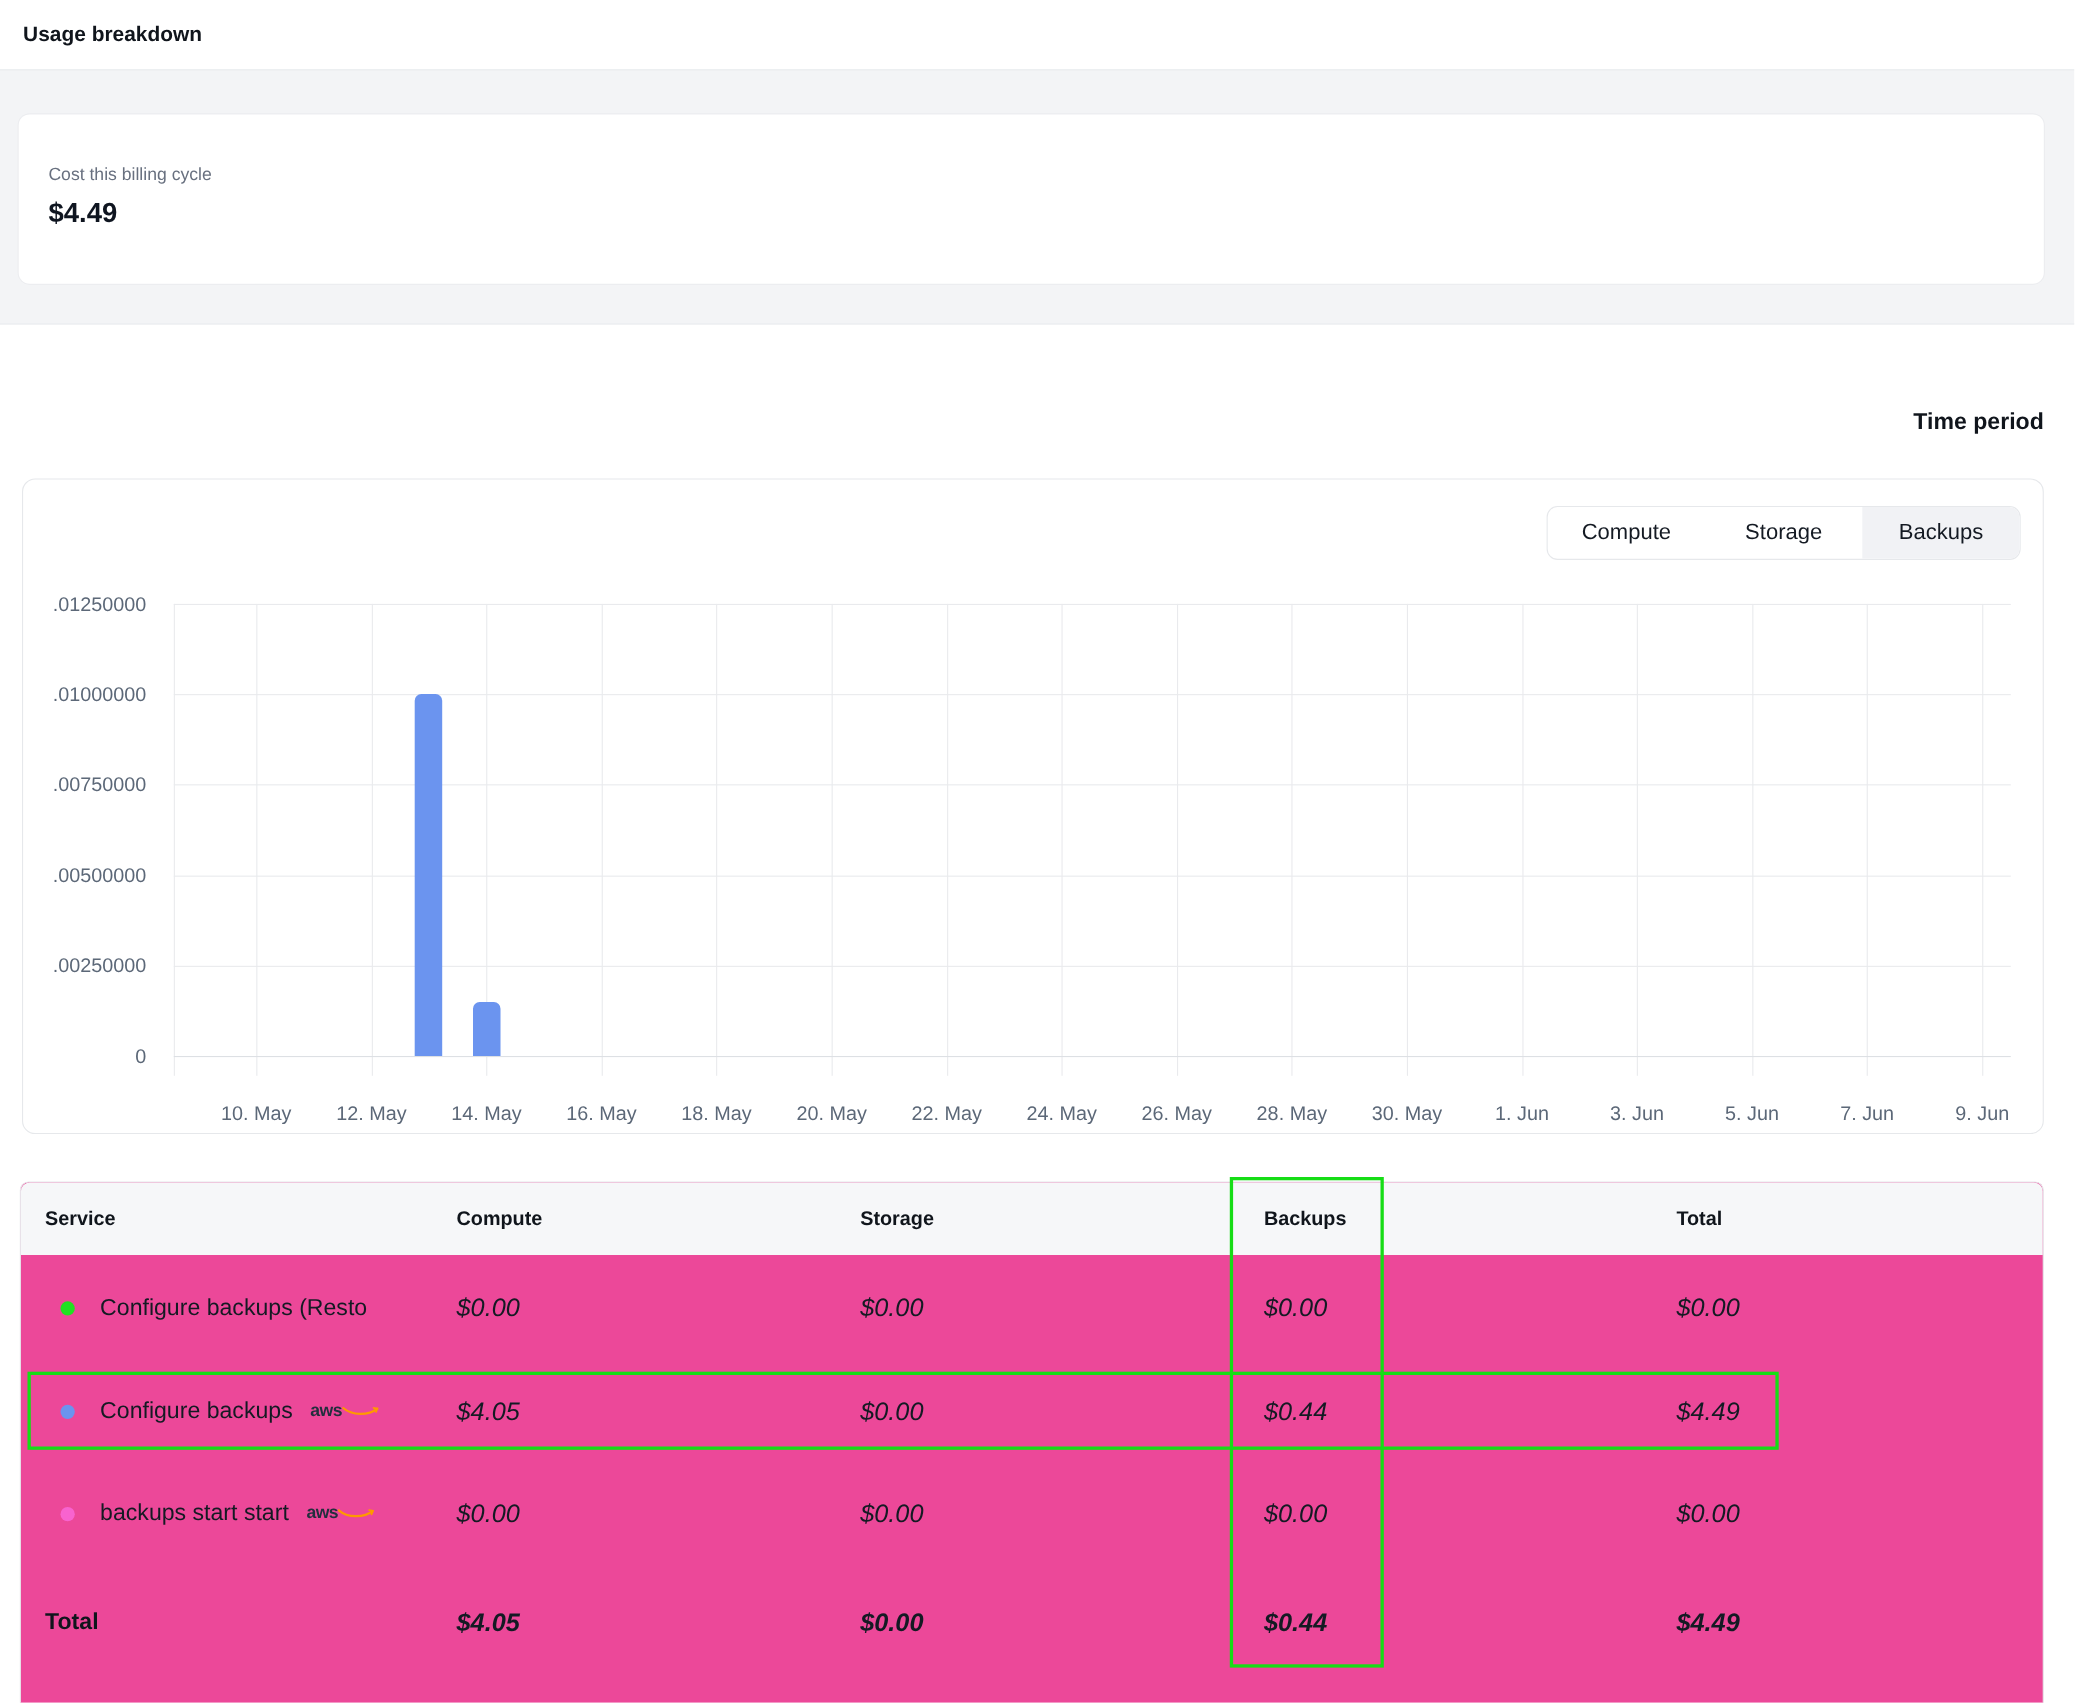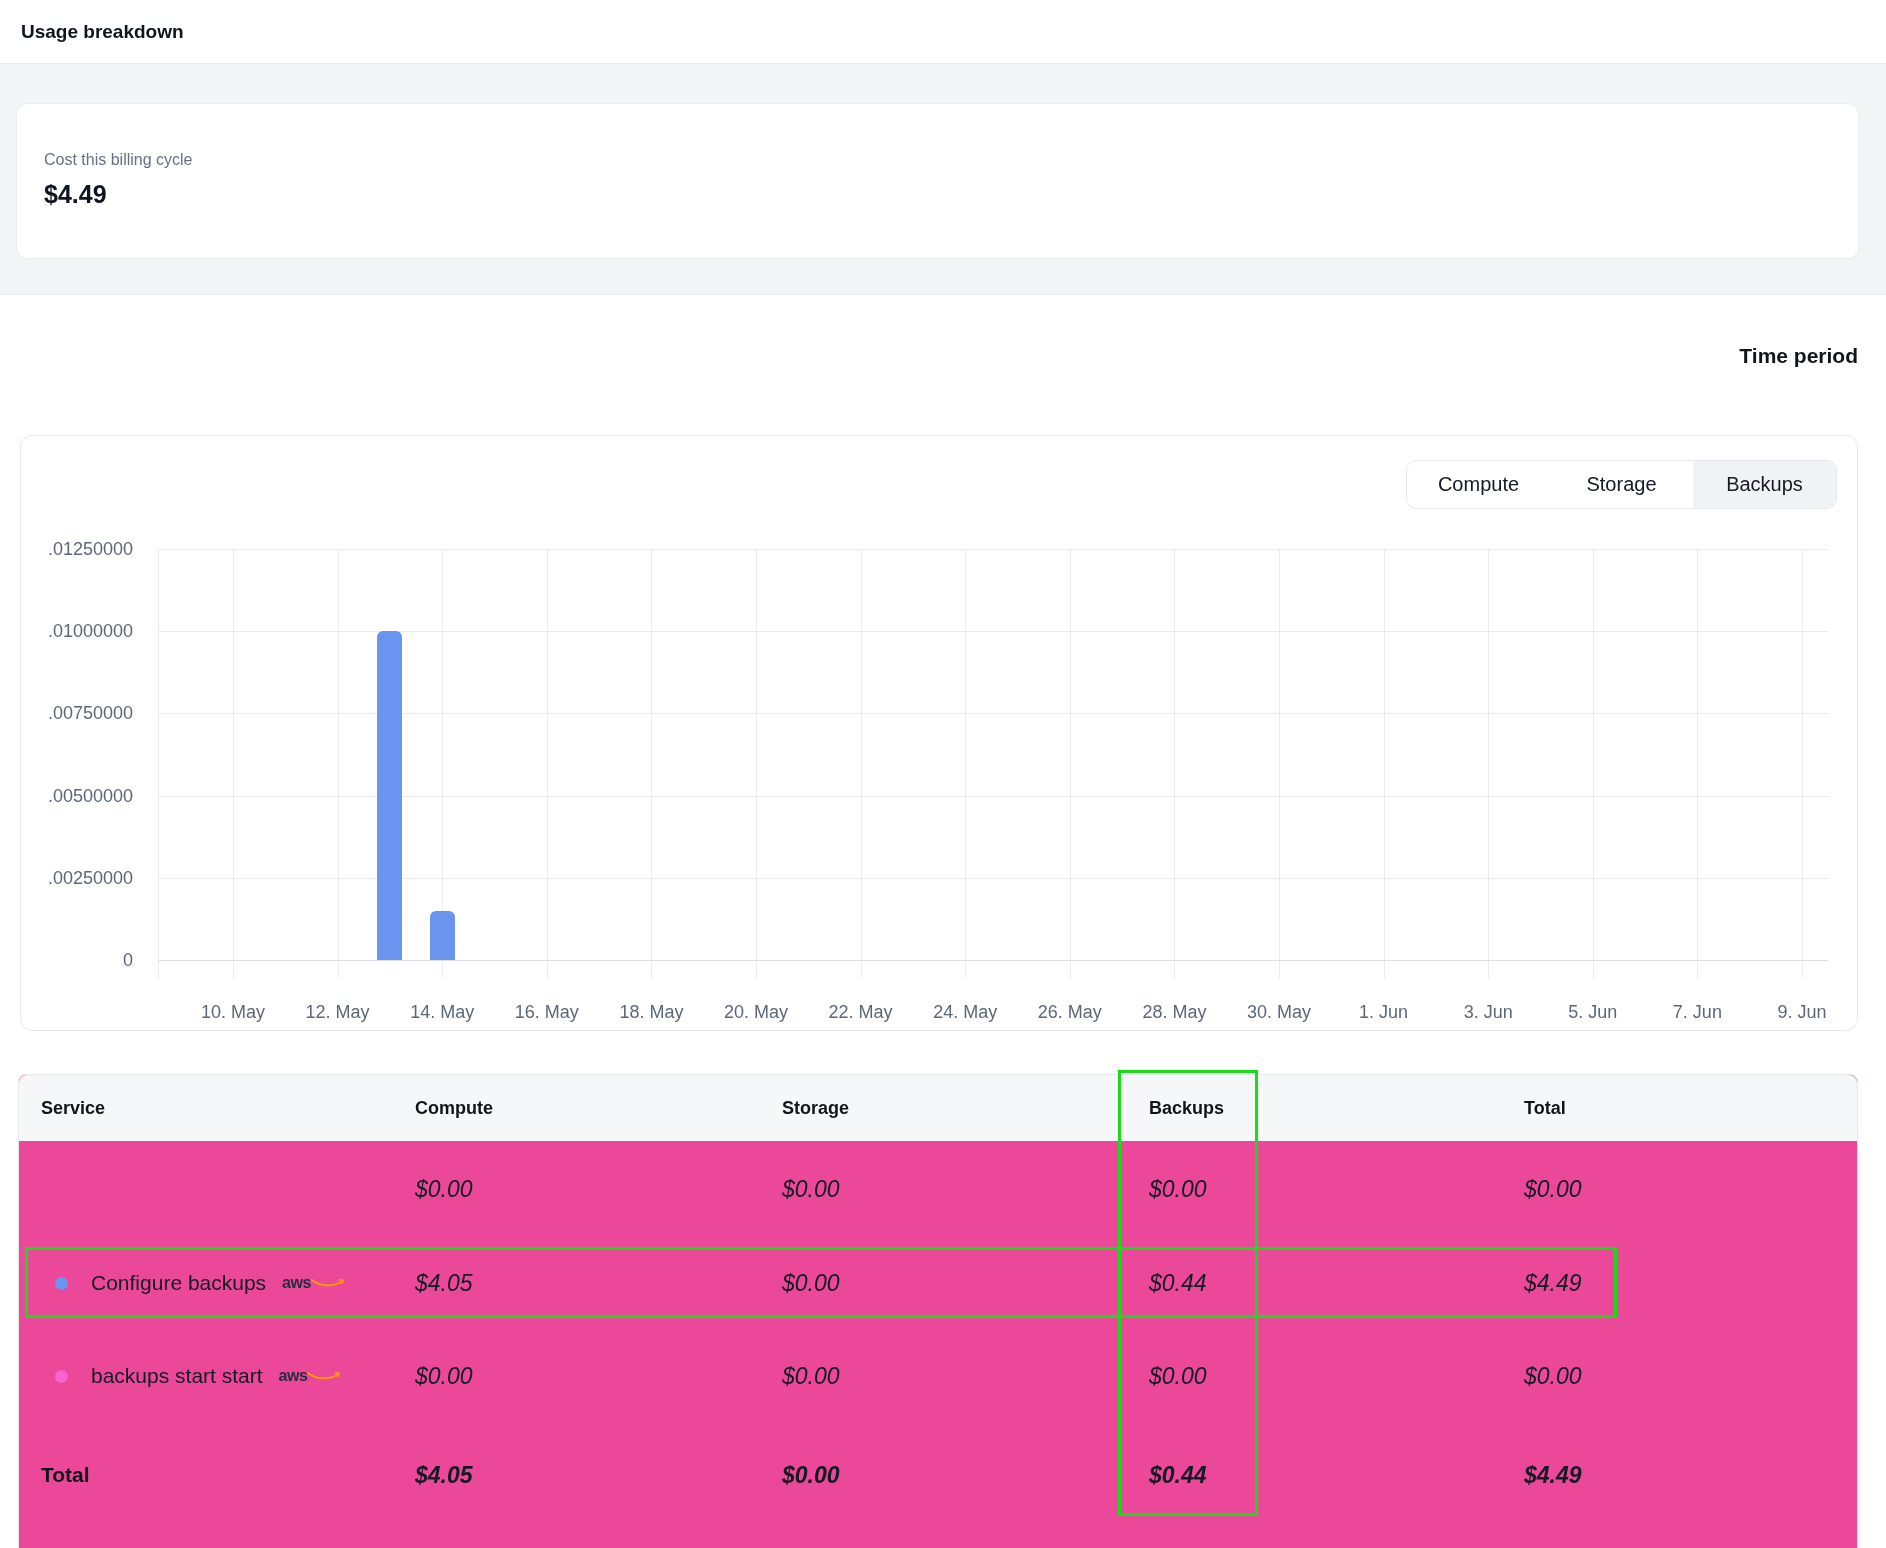--- a/index.html
+++ b/index.html
@@ -10,21 +10,21 @@
   
   .page-title { position:absolute; left:21px; top:21px; font-size:19px; font-weight:700; color:#10151c; }
   .band { position:absolute; left:0; top:63px; width:1886px; height:232px; background:#f3f4f6;
           border-top:1px solid #e9ebee; border-bottom:1px solid #e9ebee; }
   .summary-card { position:absolute; left:17px; right:28px; top:40px; height:154px; background:#fff;
                   border-radius:10px; box-shadow:0 0 0 1px rgba(20,30,50,0.03); }
   .sc-label { position:absolute; left:27px; top:47px; font-size:16px; color:#68707f; }
   .sc-value { position:absolute; left:27px; top:76px; font-size:25px; font-weight:700; color:#0f1520; }
 
   
-  .time-row { position:absolute; top:344px; right:28px; height:52px; display:flex; align-items:flex-start; gap:36px; }
+  .time-row { position:absolute; top:344px; right:28px; height:52px; display:flex; align-items:flex-end; gap:36px; }
   .tp-label { font-size:21px; font-weight:700; color:#10151c; }
   .select-box { display:flex; align-items:center; justify-content:space-between; gap:26px;
                 min-width:406px; height:52px; padding:0 16px 0 20px; background:#f3f4f6;
                 border-radius:10px; cursor:pointer; }
   .select-box .sel-text { font-size:21px; color:#141a23; }
 
   
   .chart-card { position:absolute; left:20px; right:28px; top:435px; height:596px; background:#fff;
                 border:1px solid #e6e8eb; border-radius:12px; }
   .tab-group { position:absolute; right:20px; top:24px; height:49px; display:flex; align-items:stretch;
@@ -143,20 +143,24 @@
   <section class="table-card">
     <div class="thead">
       <div class="hcell" style="left:22px">Service</div>
       <div class="hcell" style="left:396px">Compute</div>
       <div class="hcell" style="left:763px">Storage</div>
       <div class="hcell" style="left:1130px">Backups</div>
       <div class="hcell" style="left:1505px">Total</div>
     </div>
 
     <div class="trow" style="top:66px;height:96px">
+      <div class="service-cell">
+        <span class="dot" style="background: rgb(34, 224, 34);"></span>
+        <span class="svc-label">Configure backups (Resto</span>
+      </div>
       <div class="money" style="left:396px">$0.00</div>
       <div class="money" style="left:763px">$0.00</div>
       <div class="money" style="left:1130px">$0.00</div>
       <div class="money" style="left:1505px">$0.00</div>
     </div>
 
     <div class="trow" style="top:162px;height:92px">
       <div class="service-cell">
         <span class="dot" style="background: rgb(107, 148, 239);"></span>
         <span class="svc-label">Configure backups</span>

